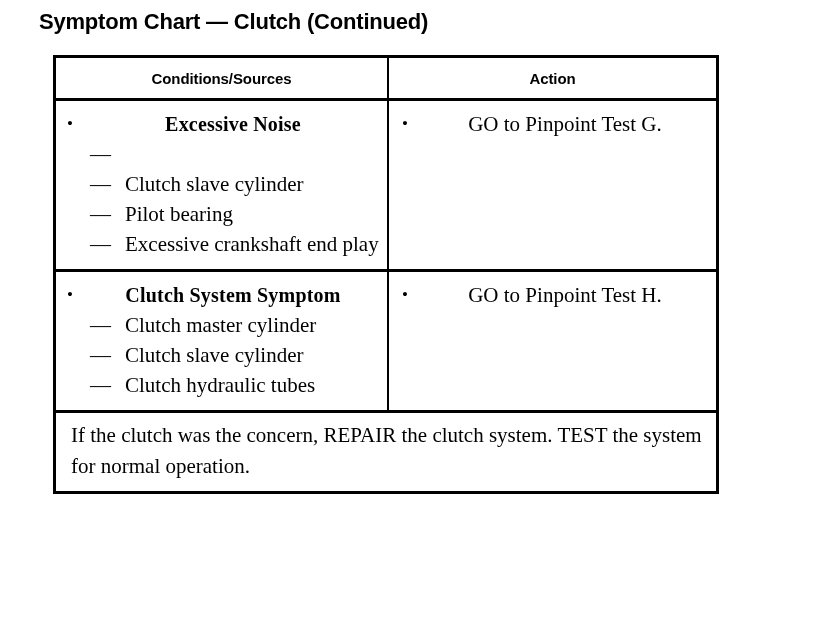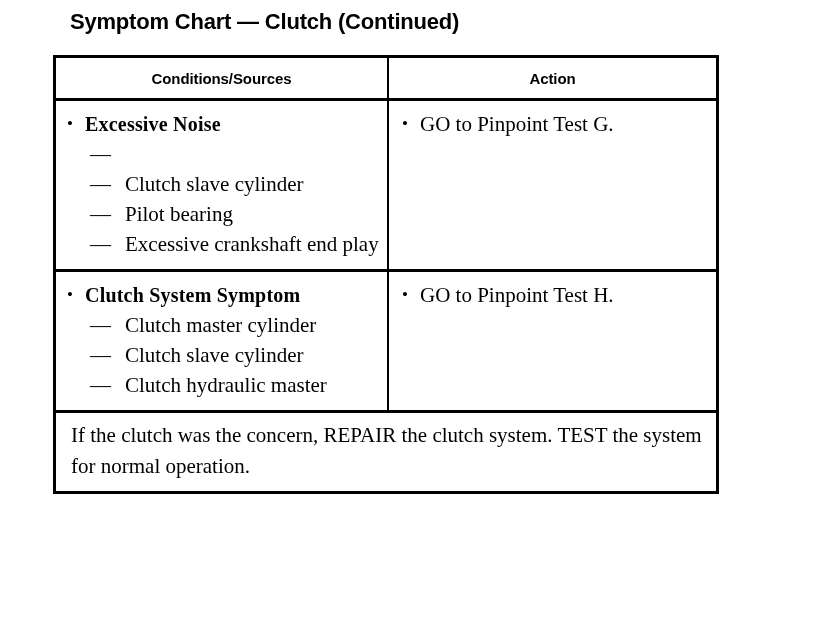--- a/index.html
+++ b/index.html
@@ -11,21 +11,21 @@
     width: 816px;
     height: 618px;
     font-family: "Liberation Serif", "DejaVu Serif", serif;
     color: #000000;
     overflow: hidden;
     position: relative;
   }
 
   #page-title {
     position: absolute;
-    left: 70px;
+    left: 39px;
     top: 9px;
     font-family: "Liberation Sans", "DejaVu Sans", sans-serif;
     font-weight: bold;
     font-size: 22px;
     letter-spacing: -0.2px;
     white-space: nowrap;
   }
 
   #symptom-table {
     position: absolute;
@@ -93,20 +93,21 @@
     width: 21px;
     flex: 0 0 21px;
     font-size: 17px;
     line-height: 30px;
     text-align: left;
     padding-left: 3px;
     box-sizing: border-box;
   }
   .bullet-text {
     flex: 1 1 auto;
+    text-align: center;
   }
   .bullet-text.bold {
     font-weight: bold;
     font-size: 20px;
     letter-spacing: 0.2px;
   }
 
   .dash-line {
     display: flex;
     align-items: flex-start;
@@ -191,21 +192,21 @@
         <div class="dash-line">
           <span class="dash-mark">—</span>
           <span class="dash-text">Clutch master cylinder</span>
         </div>
         <div class="dash-line">
           <span class="dash-mark">—</span>
           <span class="dash-text">Clutch slave cylinder</span>
         </div>
         <div class="dash-line">
           <span class="dash-mark">—</span>
-          <span class="dash-text">Clutch hydraulic master</span>
+          <span class="dash-text">Clutch hydraulic tubes</span>
         </div>
       </div>
     </div>
     <div class="col-right">
       <div class="cell-body">
         <div class="bullet-line">
           <span class="bullet-mark">•</span>
           <span class="bullet-text">GO to Pinpoint Test H.</span>
         </div>
       </div>

